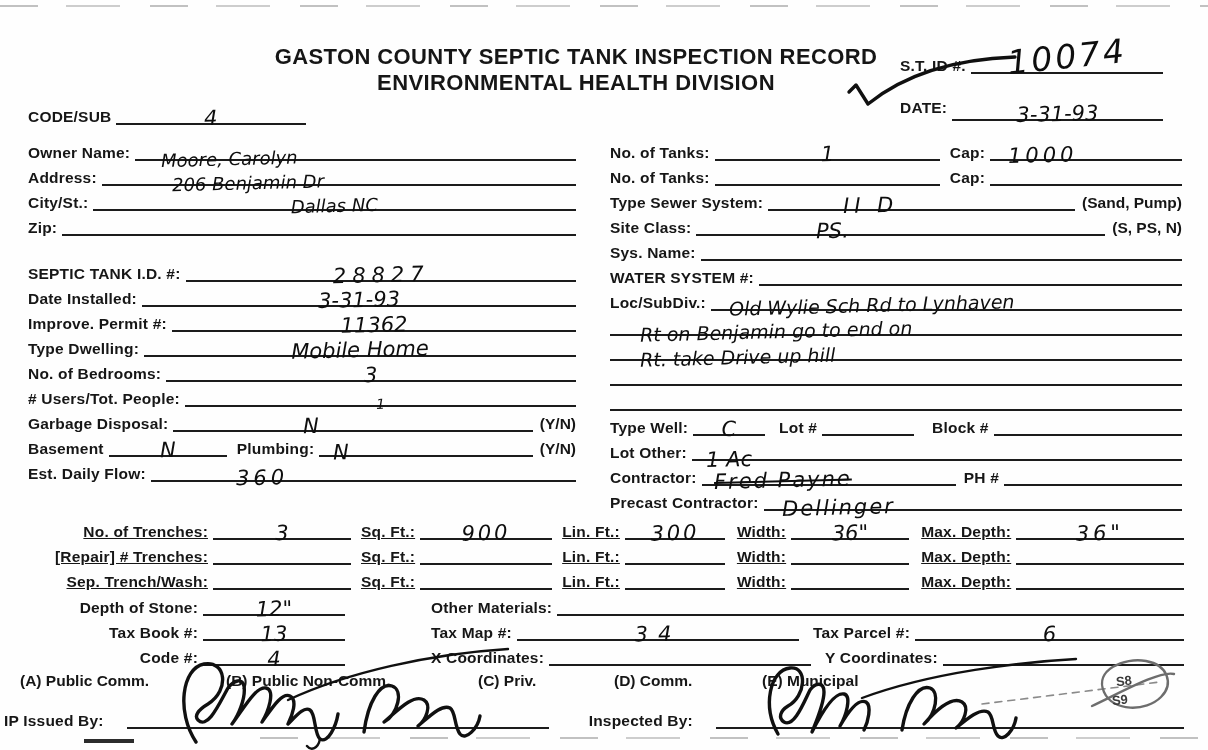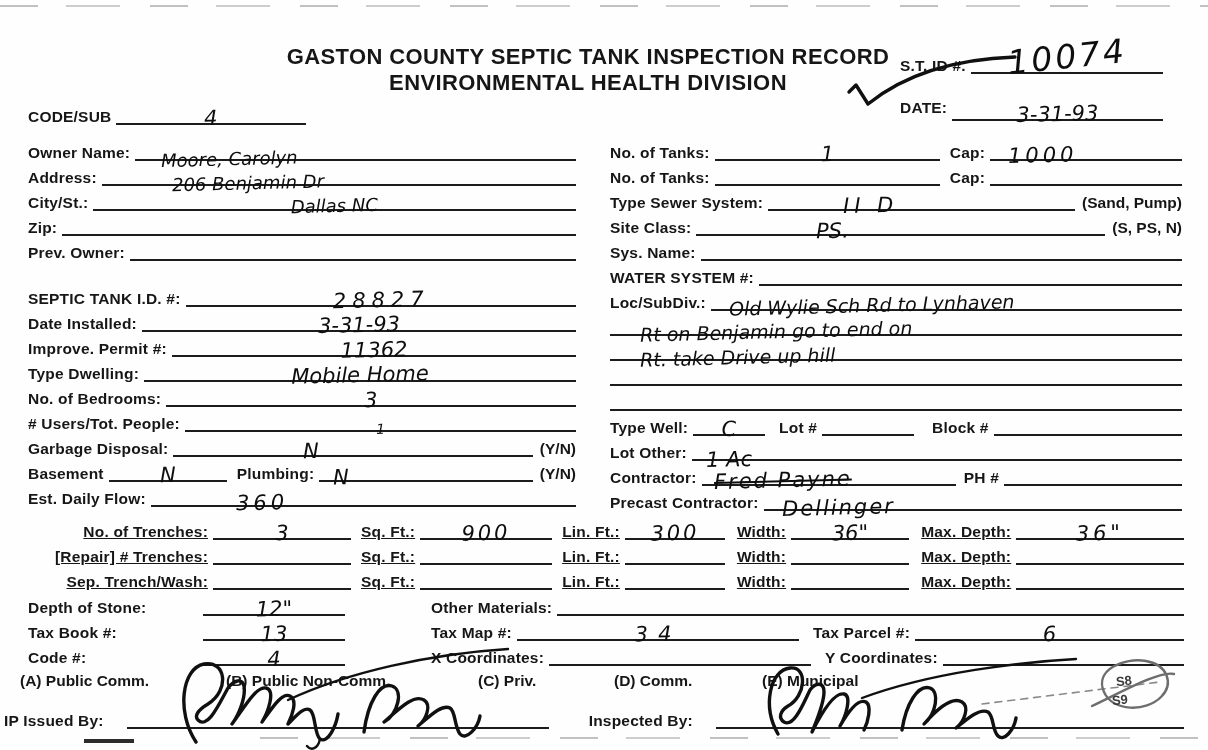--- a/index.html
+++ b/index.html
@@ -24,30 +24,30 @@
   .hw.hl{text-align:left;}
   .hw.big{font-size:33px;bottom:-1px;letter-spacing:3px;transform:rotate(-6deg);}
   .hw.md{font-size:21px;}
   .hw.loc{font-size:19px;padding-left:18px;text-align:left;bottom:-4px;}
   .hw.xout{text-decoration:line-through;text-decoration-thickness:2px;}
   
   .col-left{position:absolute;left:28px;top:136px;width:548px;}
   .col-right{position:absolute;left:610px;top:136px;width:572px;}
   .vspace{height:21px;}
   
-  .title{position:absolute;left:12px;top:44px;width:1152px;text-align:center;font-size:22px;letter-spacing:.4px;line-height:1.18;}
+  .title{position:absolute;left:0;top:44px;width:1152px;text-align:center;font-size:22px;letter-spacing:.4px;line-height:1.18;}
   .stid-row{position:absolute;left:900px;top:42px;width:263px;height:32px;}
   .date-row{position:absolute;left:900px;top:94px;width:263px;height:27px;align-items:center;}
   .codesub-row{position:absolute;left:28px;top:101px;width:278px;height:24px;}
   
   .trench{position:absolute;left:28px;top:515px;width:1156px;text-decoration:underline;}
   .tl{width:180px;text-align:right;}
   .w135{width:138px;} .w130{width:132px;} .w100{width:100px;} .w115{width:118px;}
   .bottomsec{position:absolute;left:28px;top:591px;width:1156px;}
-  .bl{width:170px;}
+  .bl{width:170px;text-align:right;}
   .w140{width:142px;} .sp85{width:86px;} .w265{width:262px;} .w285{width:282px;}
   
   .cats{position:absolute;left:0;top:672px;width:1208px;height:22px;font-size:15.5px;}
   .cats span{position:absolute;white-space:nowrap;}
   .issuedrow{position:absolute;left:4px;top:703px;width:1180px;height:26px;display:flex;align-items:flex-end;font-size:15.5px;gap:18px;}
   .issuedrow .ln1{width:422px;} .issuedrow .insp{margin-left:22px;}
   
   .scanline{position:absolute;height:2px;opacity:.55;
     background:repeating-linear-gradient(90deg,#8f8f8f 0 38px,transparent 38px 66px,#a5a5a5 66px 120px,transparent 120px 150px);}
   .darkdash{position:absolute;background:#2c2c2c;}
@@ -113,26 +113,20 @@
       <span class="ln">
           <i class="hw">Dallas NC</i>
         </span>
     </div>
     <div class="row">
       <span class="lbl">Zip:</span>
       <span class="ln">
           <i class="hw"></i>
         </span>
     </div>
-    <div class="row">
-      <span class="lbl">Prev. Owner:</span>
-      <span class="ln">
-          <i class="hw"></i>
-        </span>
-    </div>
 
     <div class="vspace"></div>
 
     <div class="row">
       <span class="lbl">SEPTIC TANK I.D. #:</span>
       <span class="ln">
           <i class="hw md" style="letter-spacing:6px">28827</i>
         </span>
     </div>
     <div class="row">

